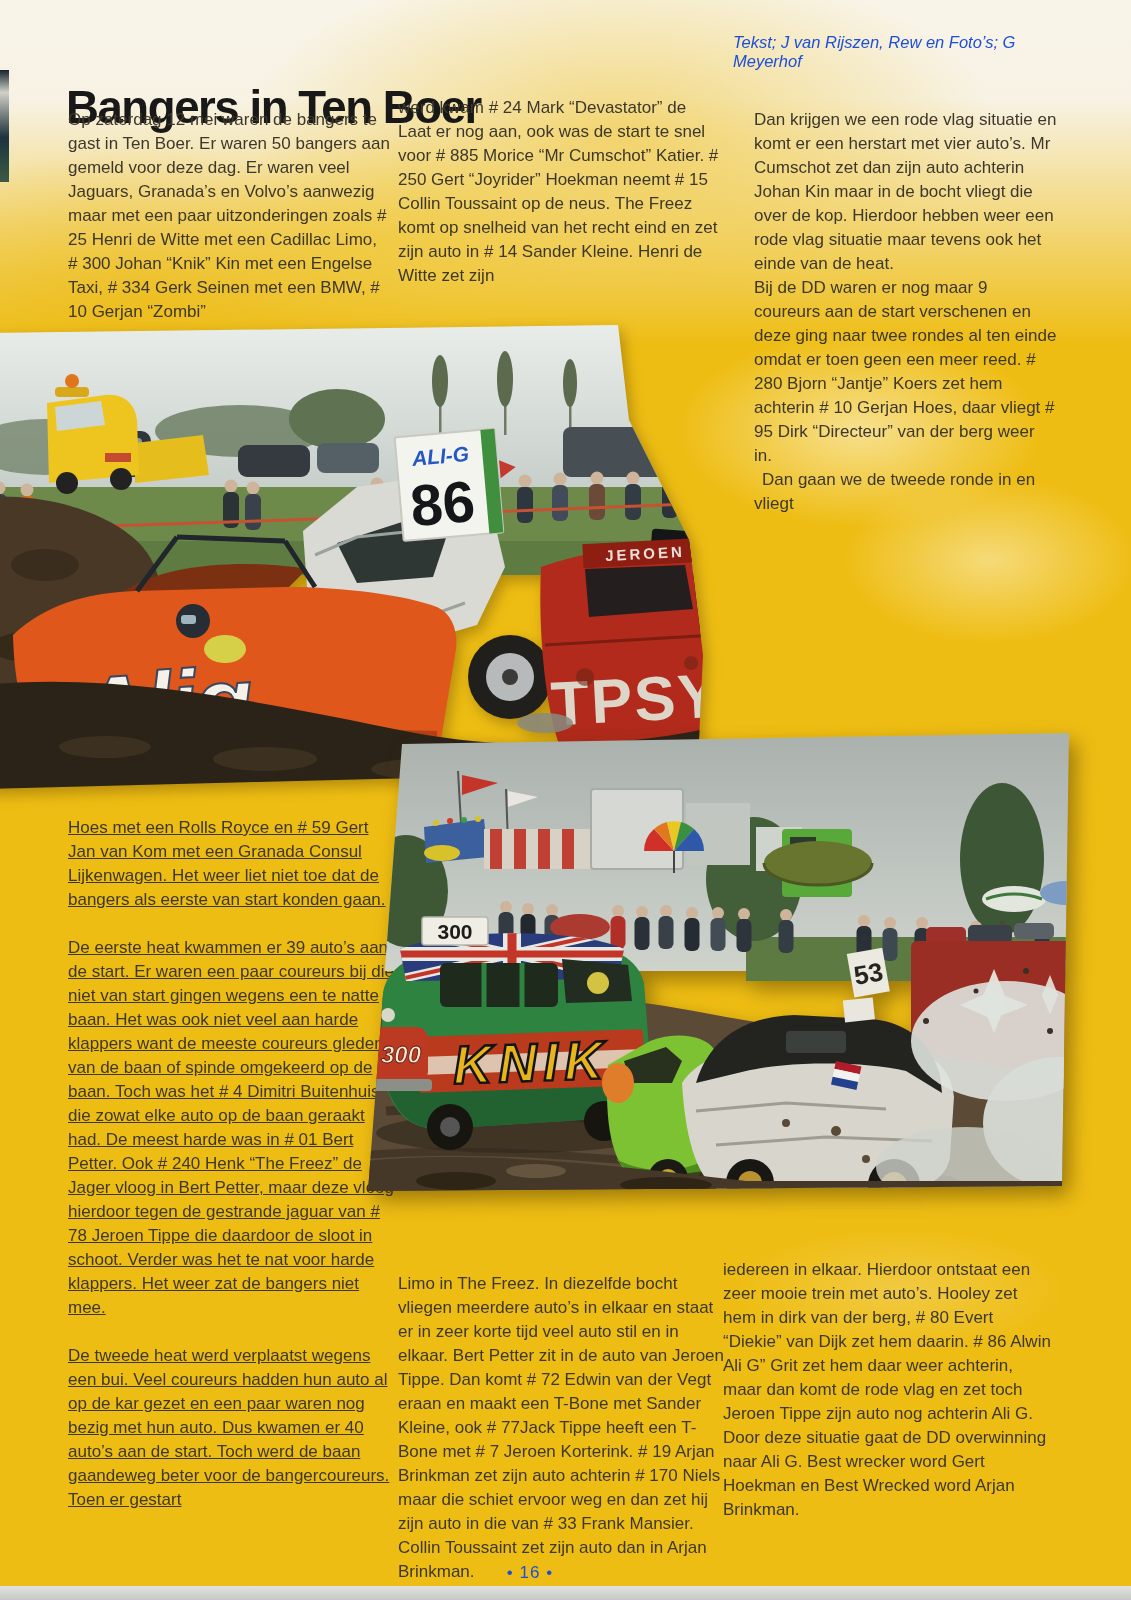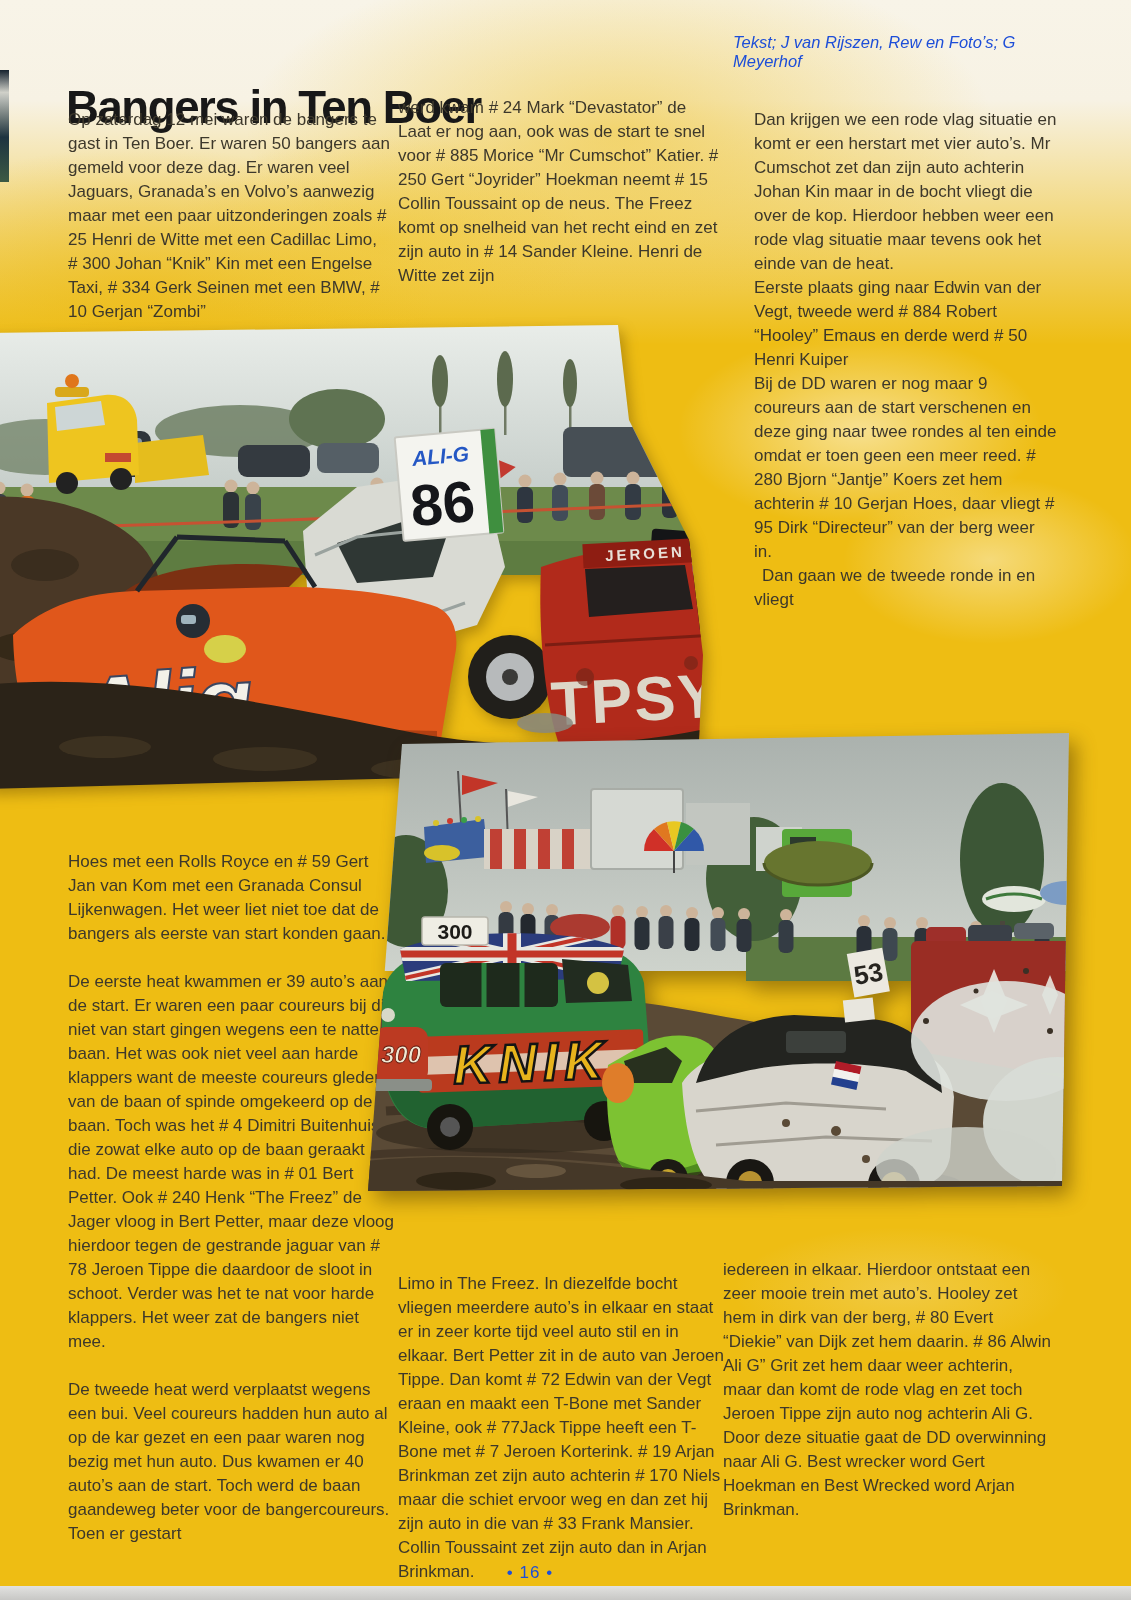--- a/index.html
+++ b/index.html
@@ -57,26 +57,25 @@
 <div class="col" style="left:68px;top:108px;">
   <p>Op zaterdag 12 mei waren de bangers te gast in Ten Boer. Er waren 50 bangers aan gemeld voor deze dag. Er waren veel Jaguars, Granada’s en Volvo’s aanwezig maar met een paar uitzonderingen zoals # 25 Henri de Witte met een Cadillac Limo, # 300 Johan “Knik” Kin met een Engelse Taxi, # 334 Gerk Seinen met een BMW, # 10 Gerjan “Zombi”</p>
 </div>
 
 <div class="col" style="left:398px;top:96px;">
   <p>werd kwam # 24 Mark “Devastator” de Laat er nog aan, ook was de start te snel voor # 885 Morice “Mr Cumschot” Katier. # 250 Gert “Joyrider” Hoekman neemt # 15 Collin Toussaint op de neus. The Freez komt op snelheid van het recht eind en zet zijn auto in # 14 Sander Kleine. Henri de Witte zet zijn</p>
 </div>
 
 <div class="col" style="left:735px;top:108px;">
   <p class="tight">Dan krijgen we een rode vlag situatie en komt er een herstart met vier auto’s. Mr Cumschot zet dan zijn auto achterin Johan Kin maar in de bocht vliegt die over de kop. Hierdoor hebben weer een rode vlag situatie maar tevens ook het einde van de heat.</p>
-  <p class="tight">Eerste plaats ging naar Edwin van der Vegt, tweede werd # 884 Robert “Hooley” Emaus en derde werd # 50 Henri Kuiper</p>
   <p class="tight">Bij de DD waren er nog maar 9 coureurs aan de start verschenen en deze ging naar twee rondes al ten einde omdat er toen geen een meer reed. # 280 Bjorn “Jantje” Koers zet hem achterin # 10 Gerjan Hoes, daar vliegt # 95 Dirk “Directeur” van der berg weer in.</p>
   <p class="tight indent">Dan gaan we de tweede ronde in en vliegt</p>
 </div>
 
-<div class="col" style="left:68px;top:850px;width:326px;">
+<div class="col" style="left:68px;top:816px;width:326px;text-decoration:underline;">
   <p>Hoes met een Rolls Royce en # 59 Gert Jan van Kom met een Granada Consul Lijkenwagen. Het weer liet niet toe dat de bangers als eerste van start konden gaan.</p>
   <p>De eerste heat kwammen er 39 auto’s aan de start. Er waren een paar coureurs bij die niet van start gingen wegens een te natte baan. Het was ook niet veel aan harde klappers want de meeste coureurs gleden van de baan of spinde omgekeerd op de baan. Toch was het # 4 Dimitri Buitenhuis die zowat elke auto op de baan geraakt had. De meest harde was in # 01 Bert Petter. Ook # 240 Henk “The Freez” de Jager vloog in Bert Petter, maar deze vloog hierdoor tegen de gestrande jaguar van # 78 Jeroen Tippe die daardoor de sloot in schoot. Verder was het te nat voor harde klappers. Het weer zat de bangers niet mee.</p>
   <p>De tweede heat werd verplaatst wegens een bui. Veel coureurs hadden hun auto al op de kar gezet en een paar waren nog bezig met hun auto. Dus kwamen er 40 auto’s aan de start. Toch werd de baan gaandeweg beter voor de bangercoureurs. Toen er gestart</p>
 </div>
 
 <div class="col" style="left:398px;top:1232px;width:330px;margin-top:40px;">
   <p>Limo in The Freez. In diezelfde bocht vliegen meerdere auto’s in elkaar en staat er in zeer korte tijd veel auto stil en in elkaar. Bert Petter zit in de auto van Jeroen Tippe. Dan komt # 72 Edwin van der Vegt eraan en maakt een T-Bone met Sander Kleine, ook # 77Jack Tippe heeft een T-Bone met # 7 Jeroen Korterink. # 19 Arjan Brinkman zet zijn auto achterin # 170 Niels maar die schiet ervoor weg en dan zet hij zijn auto in die van # 33 Frank Mansier. Collin Toussaint zet zijn auto dan in Arjan Brinkman.</p>
 </div>
 
 <div class="col" style="left:723px;top:1258px;width:328px;">

